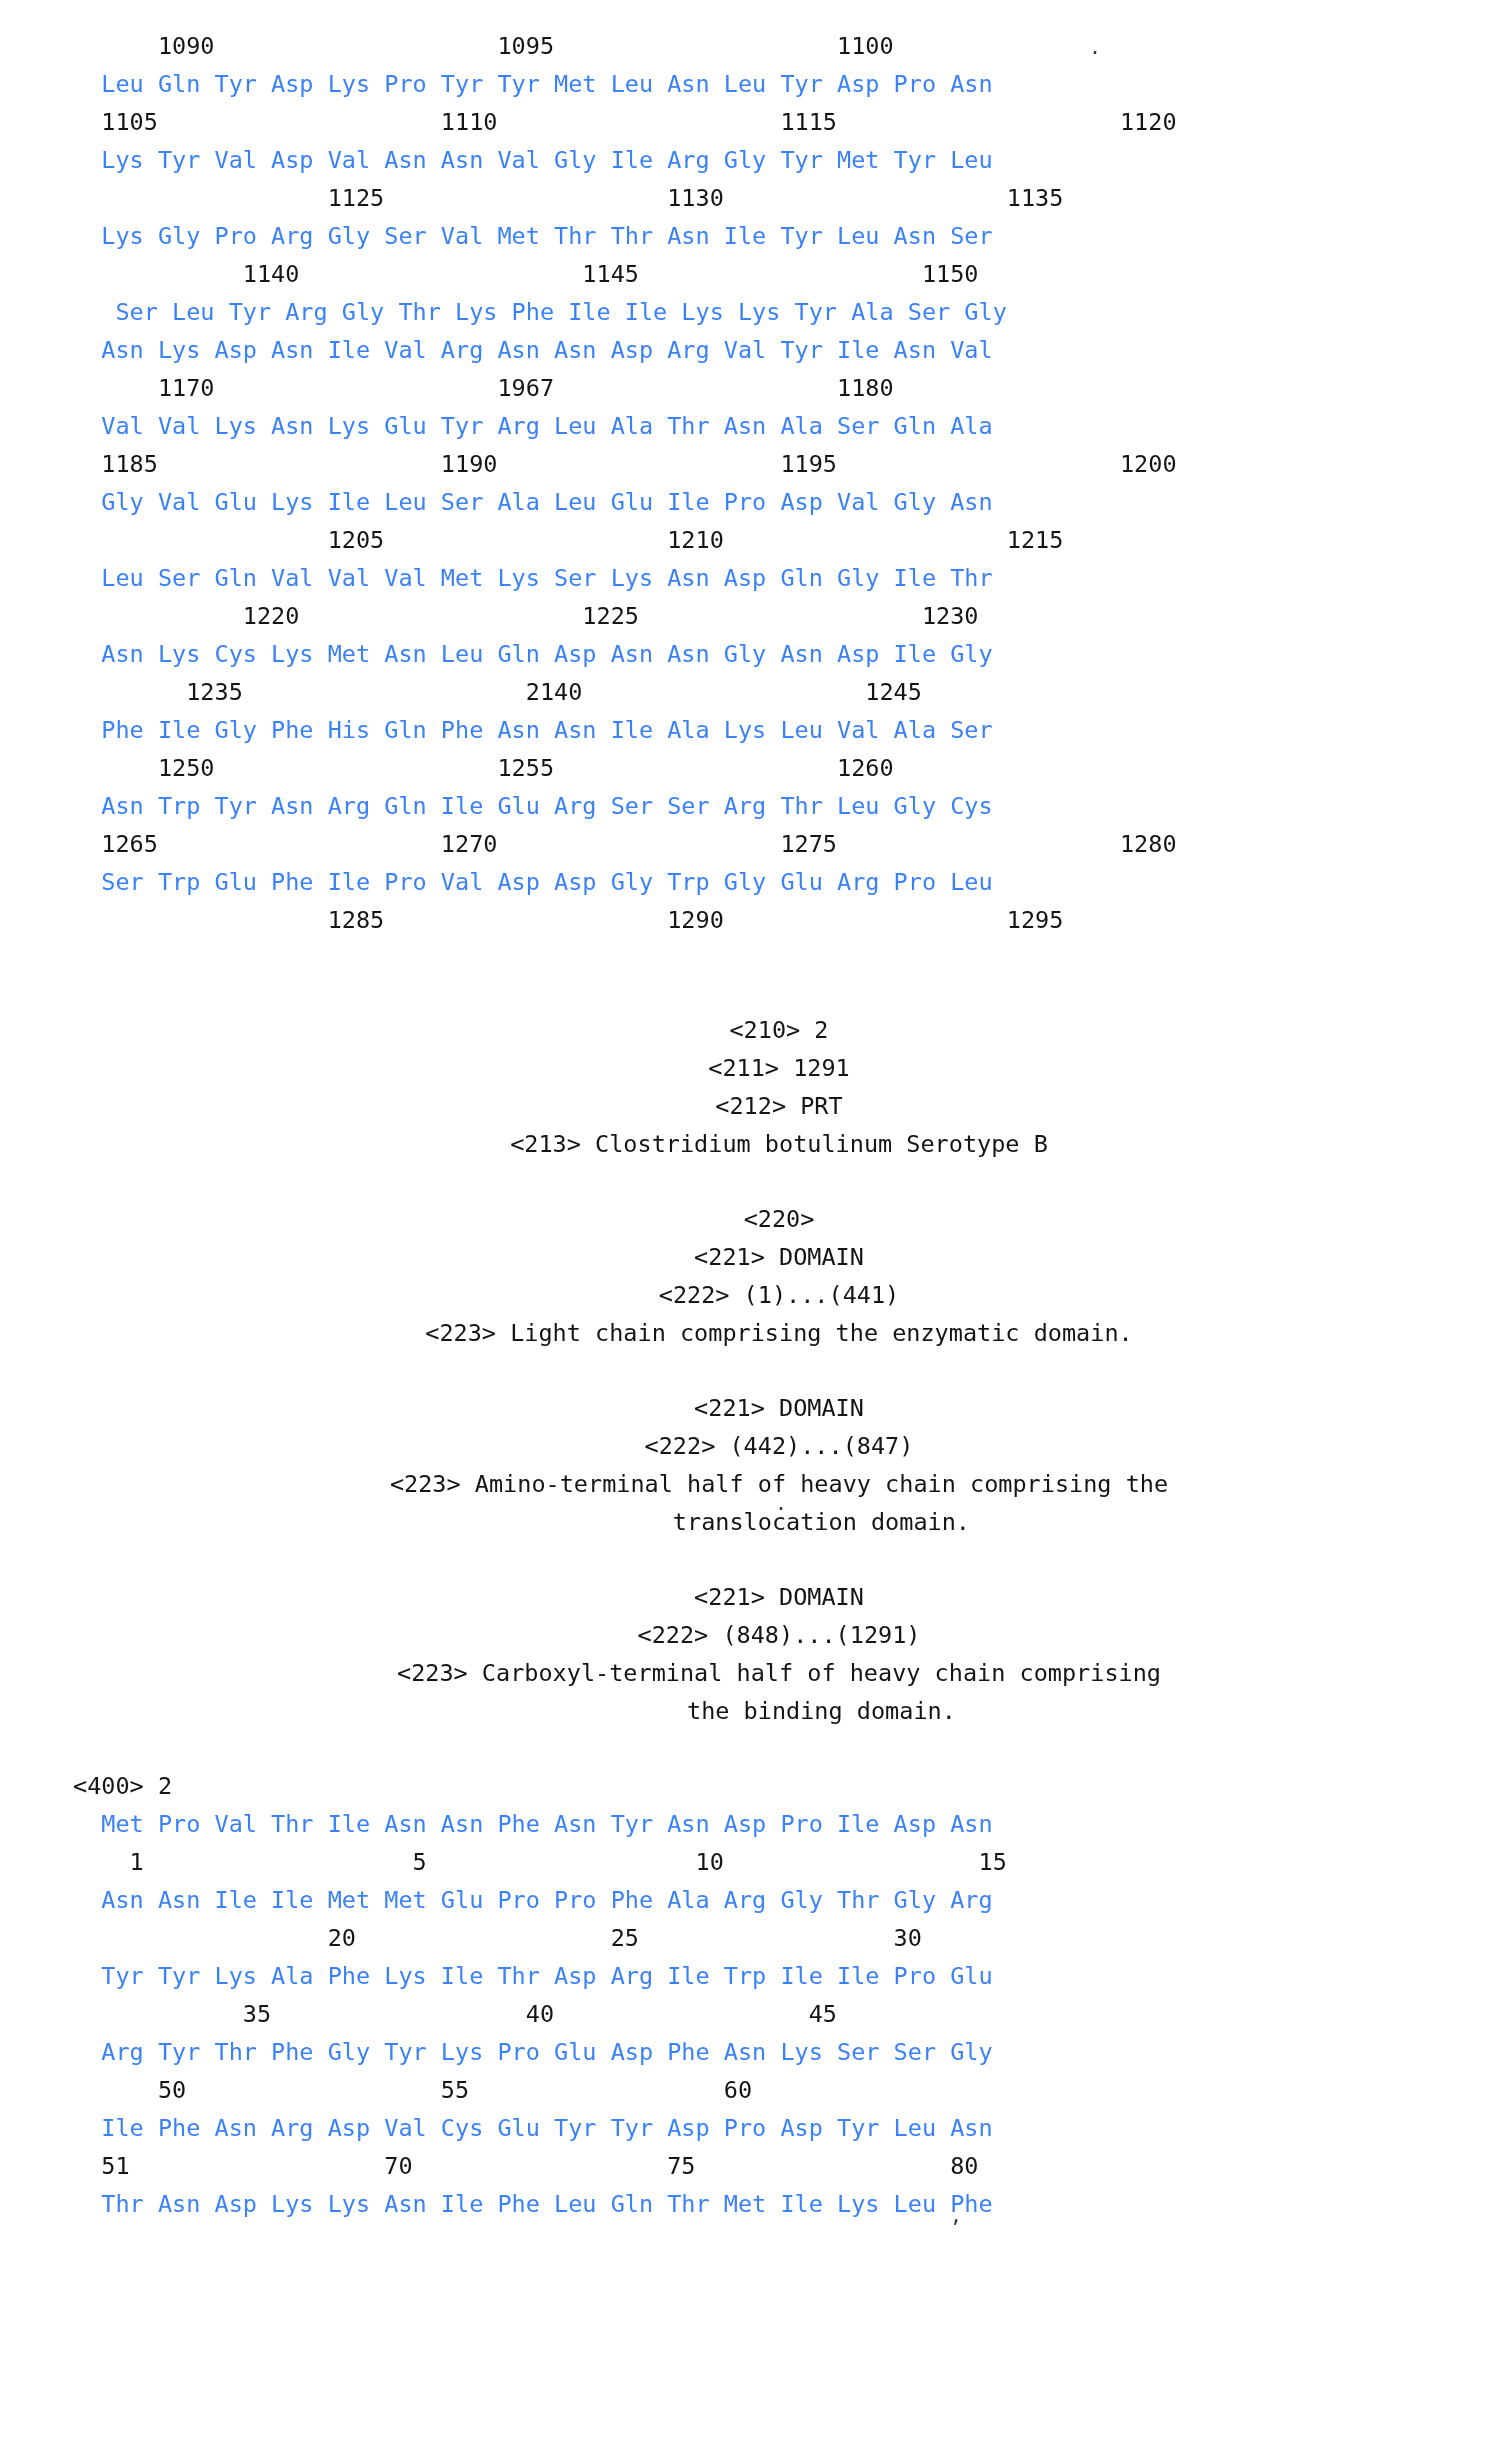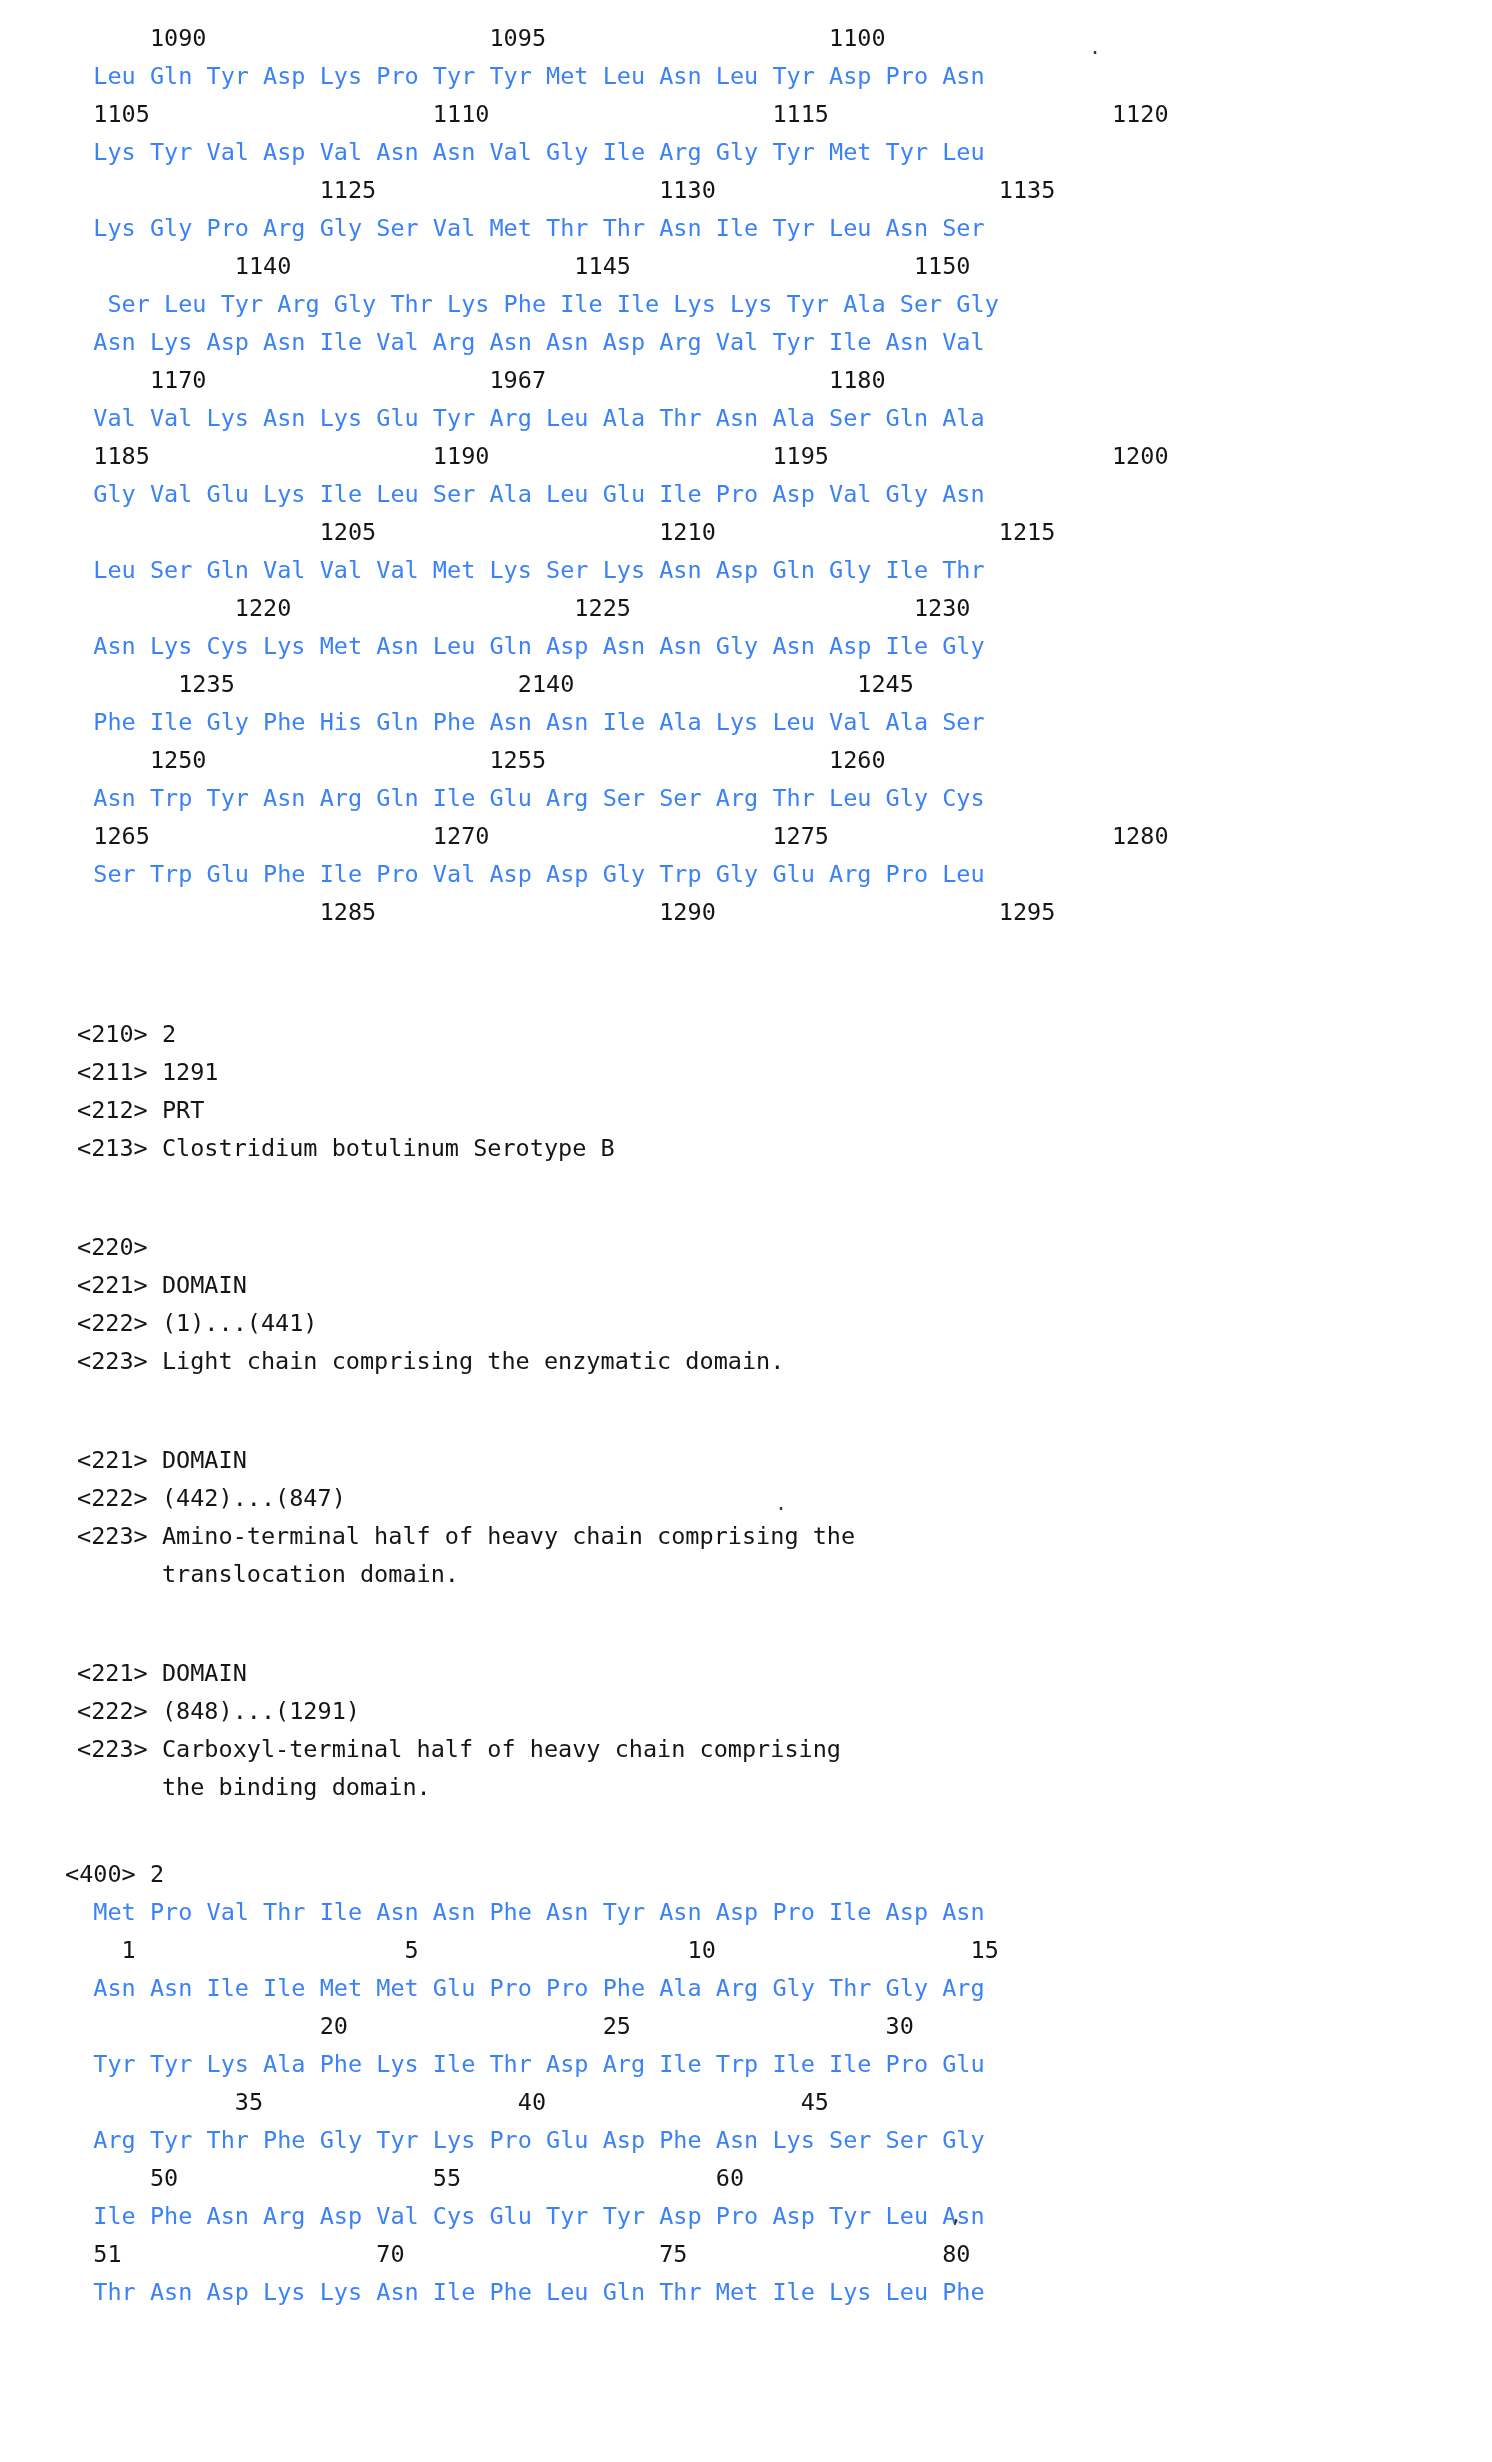--- a/index.html
+++ b/index.html
@@ -10,21 +10,21 @@
   body {
     width: 1493px;
     min-height: 2462px;
     font-family: "DejaVu Sans Mono", monospace;
     color: #111111;
   }
   .page {
     position: relative;
     width: 1493px;
     min-height: 2462px;
-    padding: 0;
+    padding: 8px;
     box-sizing: border-box;
   }
   .content {
     padding: 18.5px 0 0 65px;
   }
   
   .seq-block {
     margin: 0;
   }
   .num-row, .res-row, .plain-row {
@@ -44,21 +44,21 @@
   .spacer-md { height: 37px; }
   .spacer-xl { height: 72px; }
 
   .tag-row {
     font-family: "DejaVu Sans Mono", monospace;
     font-size: 23.5px;
     line-height: 38px;
     white-space: pre;
     color: #151515;
   }
-  .tag-block { margin: 12px; }
+  .tag-block { margin: 0; text-align: center; }
 
   .dot-mark {
     position: absolute;
     color: #333;
     font-size: 20px;
     line-height: 1;
   }
   .comma-mark {
     position: absolute;
     color: #333;

